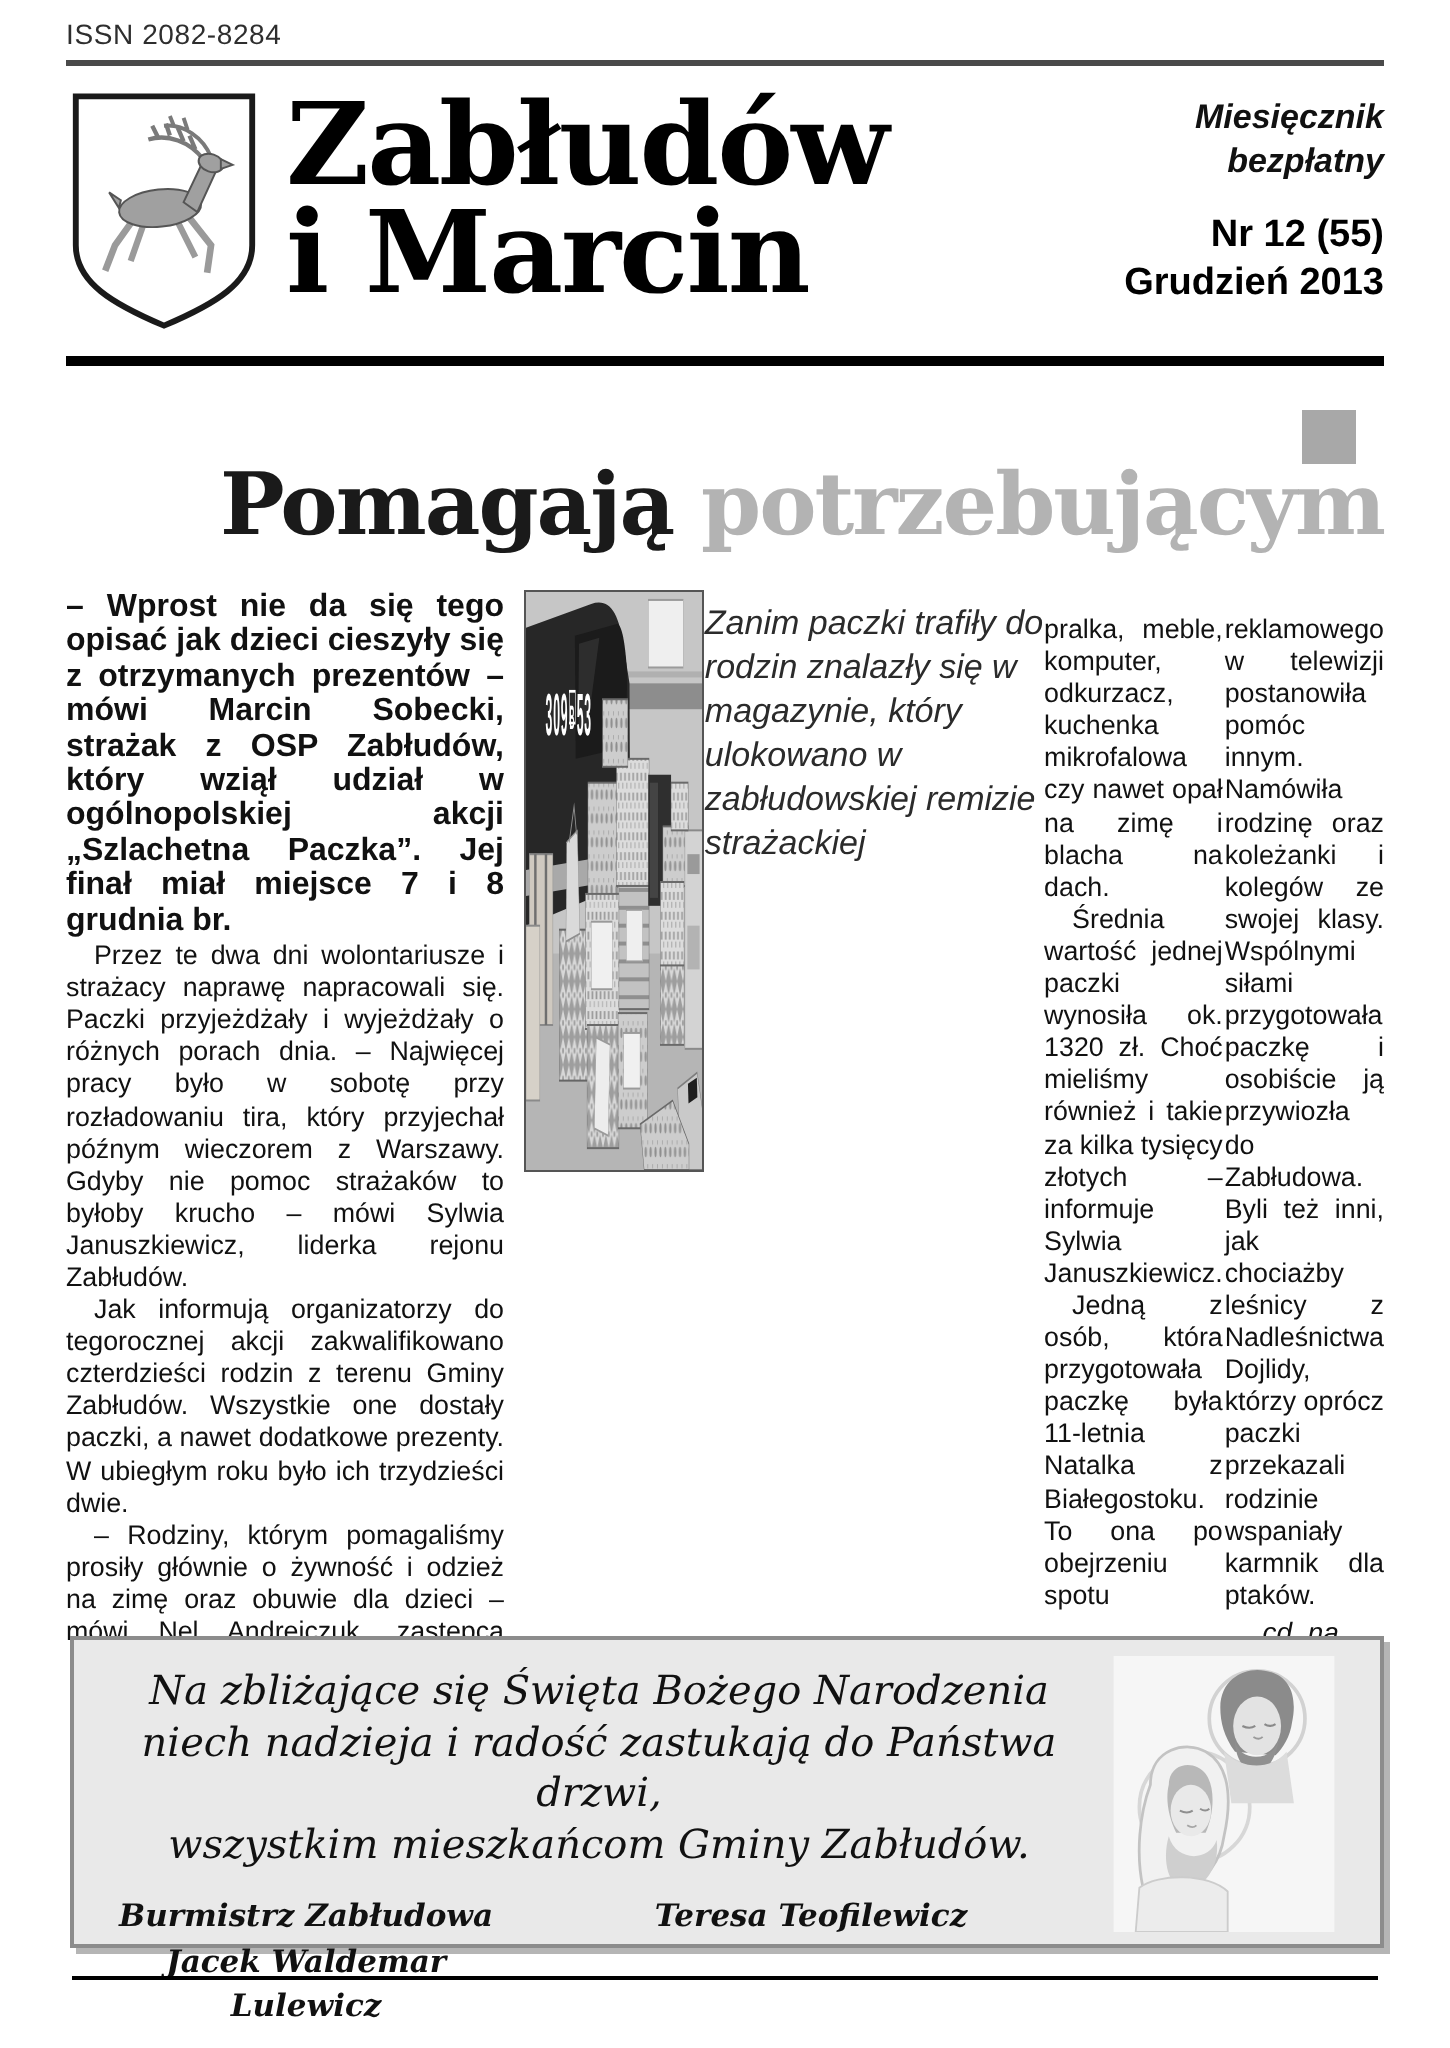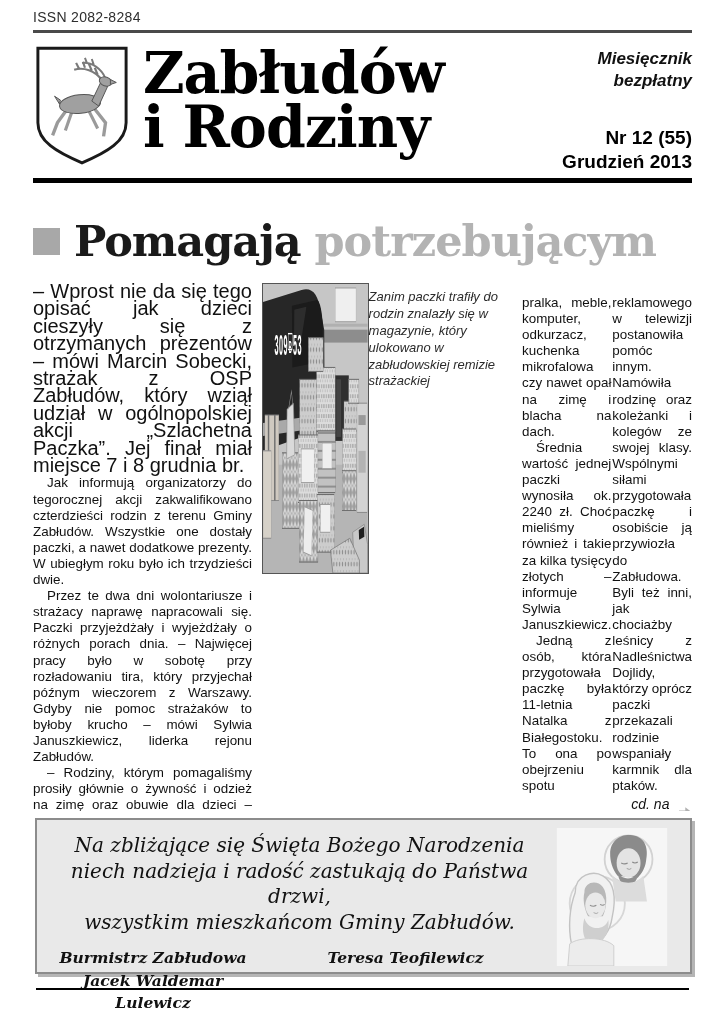--- a/index.html
+++ b/index.html
@@ -18,40 +18,40 @@
   
   .masthead { display:flex; align-items:flex-start; margin-top:11px; height:126px; }
   .shield { width:98px; height:123px; flex:0 0 auto; }
   .mast-title {
     font-family:"DejaVu Serif", serif; font-weight:bold;
     font-size:57px; line-height:.95; letter-spacing:-1px;
     margin-left:12px; margin-top:2px; color:#000;
   }
   .mast-right { margin-left:auto; text-align:right; padding-top:4px; }
   .freq { font-style:italic; font-weight:bold; font-size:17px; line-height:1.3; color:#111; }
-  .issue { margin-top:34px; font-weight:bold; font-size:19px; line-height:1.25; color:#000; }
+  .issue { margin-top:14px; font-weight:bold; font-size:19px; line-height:1.25; color:#000; }
 
   .rule-black { height:5px; background:#000; margin-top:8px; }
 
   
-  .headline { margin-top:37px; display:flex; align-items:center; }
+  .headline { margin-top:22px; display:flex; align-items:flex-end;flex-direction:column; }
   .headline-square { width:27px; height:27px; background:#a8a8a8; margin-right:14px; flex:0 0 auto; }
   .headline-text { font-family:"DejaVu Serif", serif; font-weight:bold; font-size:43px; letter-spacing:-1px; line-height:1; white-space:nowrap; }
   .headline-text .gray { color:#b3b3b3; }
 
   
   .article { margin-top:20px; display:flex; gap:10px; height:528px; overflow:hidden; }
   .col { text-align:justify; font-size:13.4px; line-height:16.1px; color:#111; }
   .col p { text-indent:14px; }
   .col p.noindent { text-indent:0; }
   .col1 { width:219px; flex:0 0 auto; }
-  .lead { font-weight:normal; font-size:20px; line-height:17.4px; margin-bottom:1px; }
+  .lead { font-weight:bold; font-size:16px; line-height:17.4px; margin-bottom:1px; }
   .right-zone { flex:1 1 auto; display:flex; flex-direction:row; }
   .photo { width:100%; height:291px; border:1px solid #555; display:block; background:#c4c4c4; }
-  .caption { font-style:italic; font-size:13px; line-height:1.3; color:#2b2b2b; margin-top:6px; }
+  .caption { font-style:italic; font-size:17px; line-height:1.3; color:#2b2b2b; margin-top:6px; }
   .cols23 { display:flex; gap:1px; margin-top:12px; flex:1; }
   .cols23 .col { flex:1; }
   .continuation { text-align:right; font-style:italic; font-size:14px; margin-top:2px; display:flex; justify-content:flex-end; align-items:center; gap:10px; }
   .cont-arrow { width:16px; height:12px; }
 
   
   .wishes-box {
     position:absolute; left:35px; top:818px; width:657px; height:156px;
     background:#e9e9e9; border:2px solid #8c8c8c;
     box-shadow:3px 3px 0 rgba(120,120,120,.55);
@@ -97,21 +97,21 @@
           <path d="M60,58 L70,37 L78,39 L67,63 Z"></path>
           <ellipse cx="74" cy="38" rx="6.5" ry="4.5" transform="rotate(18 74 38)"></ellipse>
           <path d="M79,36 L85,39 L79,41 Z"></path>
 
           <path d="M28,57 L22,53 L27,61 Z"></path>
         </g>
       </svg>
 
       <div class="mast-title">
         <div>Zabłudów</div>
-        <div>i Rodziny</div>
+        <div>i Marcin</div>
       </div>
 
       <div class="mast-right">
         <div class="freq">
           <div>Miesięcznik</div>
           <div>bezpłatny</div>
         </div>
         <div class="issue">
           <div>Nr 12 (55)</div>
           <div>Grudzień 2013</div>
@@ -123,22 +123,22 @@
 
     <div class="headline">
       <span class="headline-square"></span>
       <span class="headline-text"><span>Pomagają</span><span class="gray"> potrzebującym</span></span>
     </div>
 
     <div class="article">
 
       <div class="col col1">
         <p class="lead noindent">– Wprost nie da się tego opisać jak dzieci cieszyły się z otrzymanych prezentów – mówi Marcin Sobecki, strażak z OSP Zabłudów, który wziął udział w ogólnopolskiej akcji „Szlachetna Paczka”. Jej finał miał miejsce 7 i 8 grudnia br.</p>
+        <p>Przez te dwa dni wolontariusze i strażacy naprawę napracowali się. Paczki przyjeżdżały i wyjeżdżały o różnych porach dnia. – Najwięcej pracy było w sobotę przy rozładowaniu tira, który przyjechał późnym wieczorem z Warszawy. Gdyby nie pomoc strażaków to byłoby krucho – mówi Sylwia Januszkiewicz, liderka rejonu Zabłudów.</p>
         <p>Jak informują organizatorzy do tegorocznej akcji zakwalifikowano czterdzieści rodzin z terenu Gminy Zabłudów. Wszystkie one dostały paczki, a nawet dodatkowe prezenty. W ubiegłym roku było ich trzydzieści dwie.</p>
-        <p>Przez te dwa dni wolontariusze i strażacy naprawę napracowali się. Paczki przyjeżdżały i wyjeżdżały o różnych porach dnia. – Najwięcej pracy było w sobotę przy rozładowaniu tira, który przyjechał późnym wieczorem z Warszawy. Gdyby nie pomoc strażaków to byłoby krucho – mówi Sylwia Januszkiewicz, liderka rejonu Zabłudów.</p>
         <p>– Rodziny, którym pomagaliśmy prosiły głównie o żywność i odzież na zimę oraz obuwie dla dzieci – mówi Nel Andrejczuk, zastępca liderki rejonu Zabłudów . – Choć zdarzały się i większe potrzeby, jak np.</p>
       </div>
 
       <div class="right-zone">
         <svg class="photo" viewBox="0 0 434 291" preserveAspectRatio="none" aria-hidden="true">
           <defs>
             <pattern id="wrapA" width="10" height="10" patternUnits="userSpaceOnUse">
               <rect width="10" height="10" fill="#dcdcdc"></rect>
               <rect x="1" y="1" width="4" height="4" fill="#9a9a9a"></rect>
               <rect x="6" y="6" width="3" height="3" fill="#b4b4b4"></rect>
@@ -209,21 +209,21 @@
           <path d="M372,250 L420,242 L434,262 L434,291 L380,291 Z" fill="#c9c9c9" stroke="#7d7d7d"></path>
           <rect x="398" y="246" width="22" height="10" fill="#1e1e1e" transform="rotate(-8 409 251)"></rect>
           <path d="M280,268 L360,256 L400,278 L400,291 L290,291 Z" fill="url(#wrapB)" stroke="#6a6a6a"></path>
         </svg>
 
         <div class="caption">Zanim paczki trafiły do rodzin znalazły się w magazynie, który ulokowano w zabłudowskiej remizie strażackiej</div>
 
         <div class="cols23">
           <div class="col">
             <p class="noindent">pralka, meble, komputer, odkurzacz, kuchenka mikrofalowa czy nawet opał na zimę i blacha na dach.</p>
-            <p>Średnia wartość jednej paczki wynosiła ok. 2240 zł. Choć mieliśmy również i takie za kilka tysięcy złotych – informuje Sylwia Januszkiewicz.</p>
+            <p>Średnia wartość jednej paczki wynosiła ok. 1320 zł. Choć mieliśmy również i takie za kilka tysięcy złotych – informuje Sylwia Januszkiewicz.</p>
             <p>Jedną z osób, która przygotowała paczkę była 11-letnia Natalka z Białegostoku. To ona po obejrzeniu spotu</p>
           </div>
           <div class="col">
             <p class="noindent">reklamowego w telewizji postanowiła pomóc innym. Namówiła rodzinę oraz koleżanki i kolegów ze swojej klasy. Wspólnymi siłami przygotowała paczkę i osobiście ją przywiozła do Zabłudowa. Byli też inni, jak chociażby leśnicy z Nadleśnictwa Dojlidy, którzy oprócz paczki przekazali rodzinie wspaniały karmnik dla ptaków.</p>
             <div class="continuation">
               <span>cd. na str. 7</span>
               <svg class="cont-arrow" viewBox="0 0 16 12" aria-hidden="true">
                 <path d="M0,4 L8,4 L8,0 L16,6 L8,12 L8,8 L0,8 Z" fill="#b0b0b0"></path>
               </svg>
             </div>

